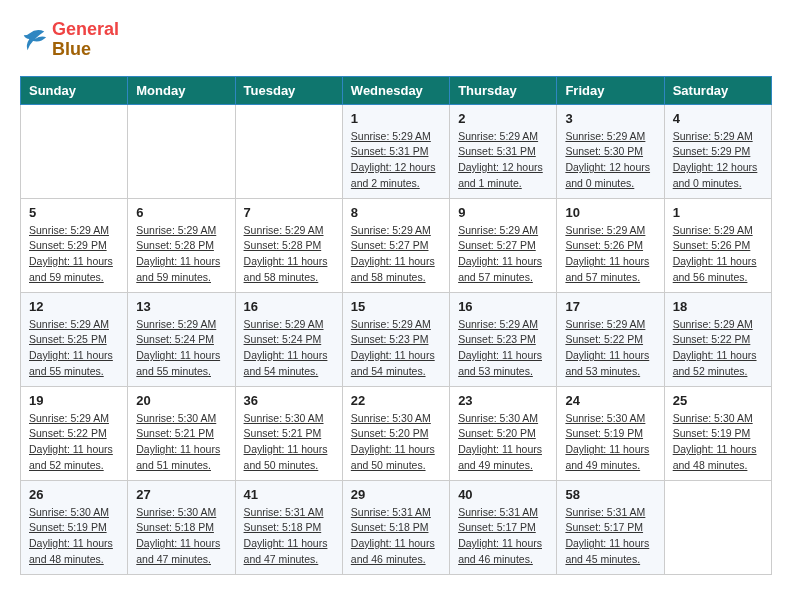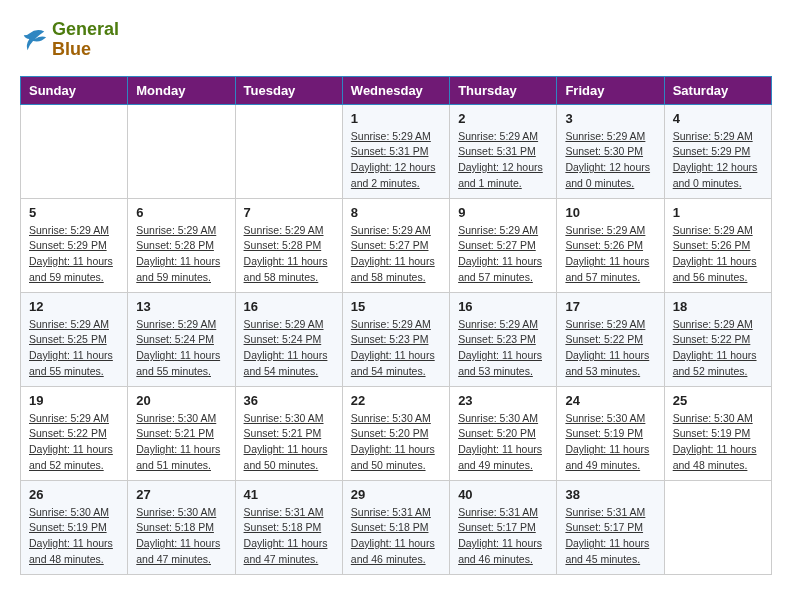--- a/index.html
+++ b/index.html
@@ -21,21 +21,21 @@
       align-items: center;
       gap: 4px;
     }
     .logo-text {
       font-size: 18px;
       font-weight: bold;
       color: #333;
       line-height: 1.1;
     }
     .logo-text span {
-      color: #4d7c0f;
+      color: #ef4444;
     }
     .logo-bird {
       width: 28px;
       height: 28px;
     }
     .title-block {
       text-align: right;
     }
     .month-title {
       font-size: 36px;
@@ -46,21 +46,21 @@
     .location-title {
       font-size: 14px;
       color: #555;
     }
     table {
       width: 100%;
       border-collapse: collapse;
       table-layout: fixed;
     }
     thead tr th {
-      background-color: #701a75;
+      background-color: #0f766e;
       color: #fff;
       text-align: left;
       padding: 6px 8px;
       font-size: 13px;
       font-weight: bold;
       border: 1px solid #2e86c1;
     }
     tbody tr td {
       vertical-align: top;
       border: 1px solid #ccc;
@@ -367,21 +367,21 @@
         </td>
         <td>
           <div class="day-number">40</div>
           <div class="day-info">
             <div>Sunrise: 5:31 AM</div>
             <div>Sunset: 5:17 PM</div>
             <div>Daylight: 11 hours and 46 minutes.</div>
           </div>
         </td>
         <td>
-          <div class="day-number">38</div>
+          <div class="day-number">58</div>
           <div class="day-info">
             <div>Sunrise: 5:31 AM</div>
             <div>Sunset: 5:17 PM</div>
             <div>Daylight: 11 hours and 45 minutes.</div>
           </div>
         </td>
         <td class="empty-cell"></td>
       </tr>
     </tbody>
 </table>

